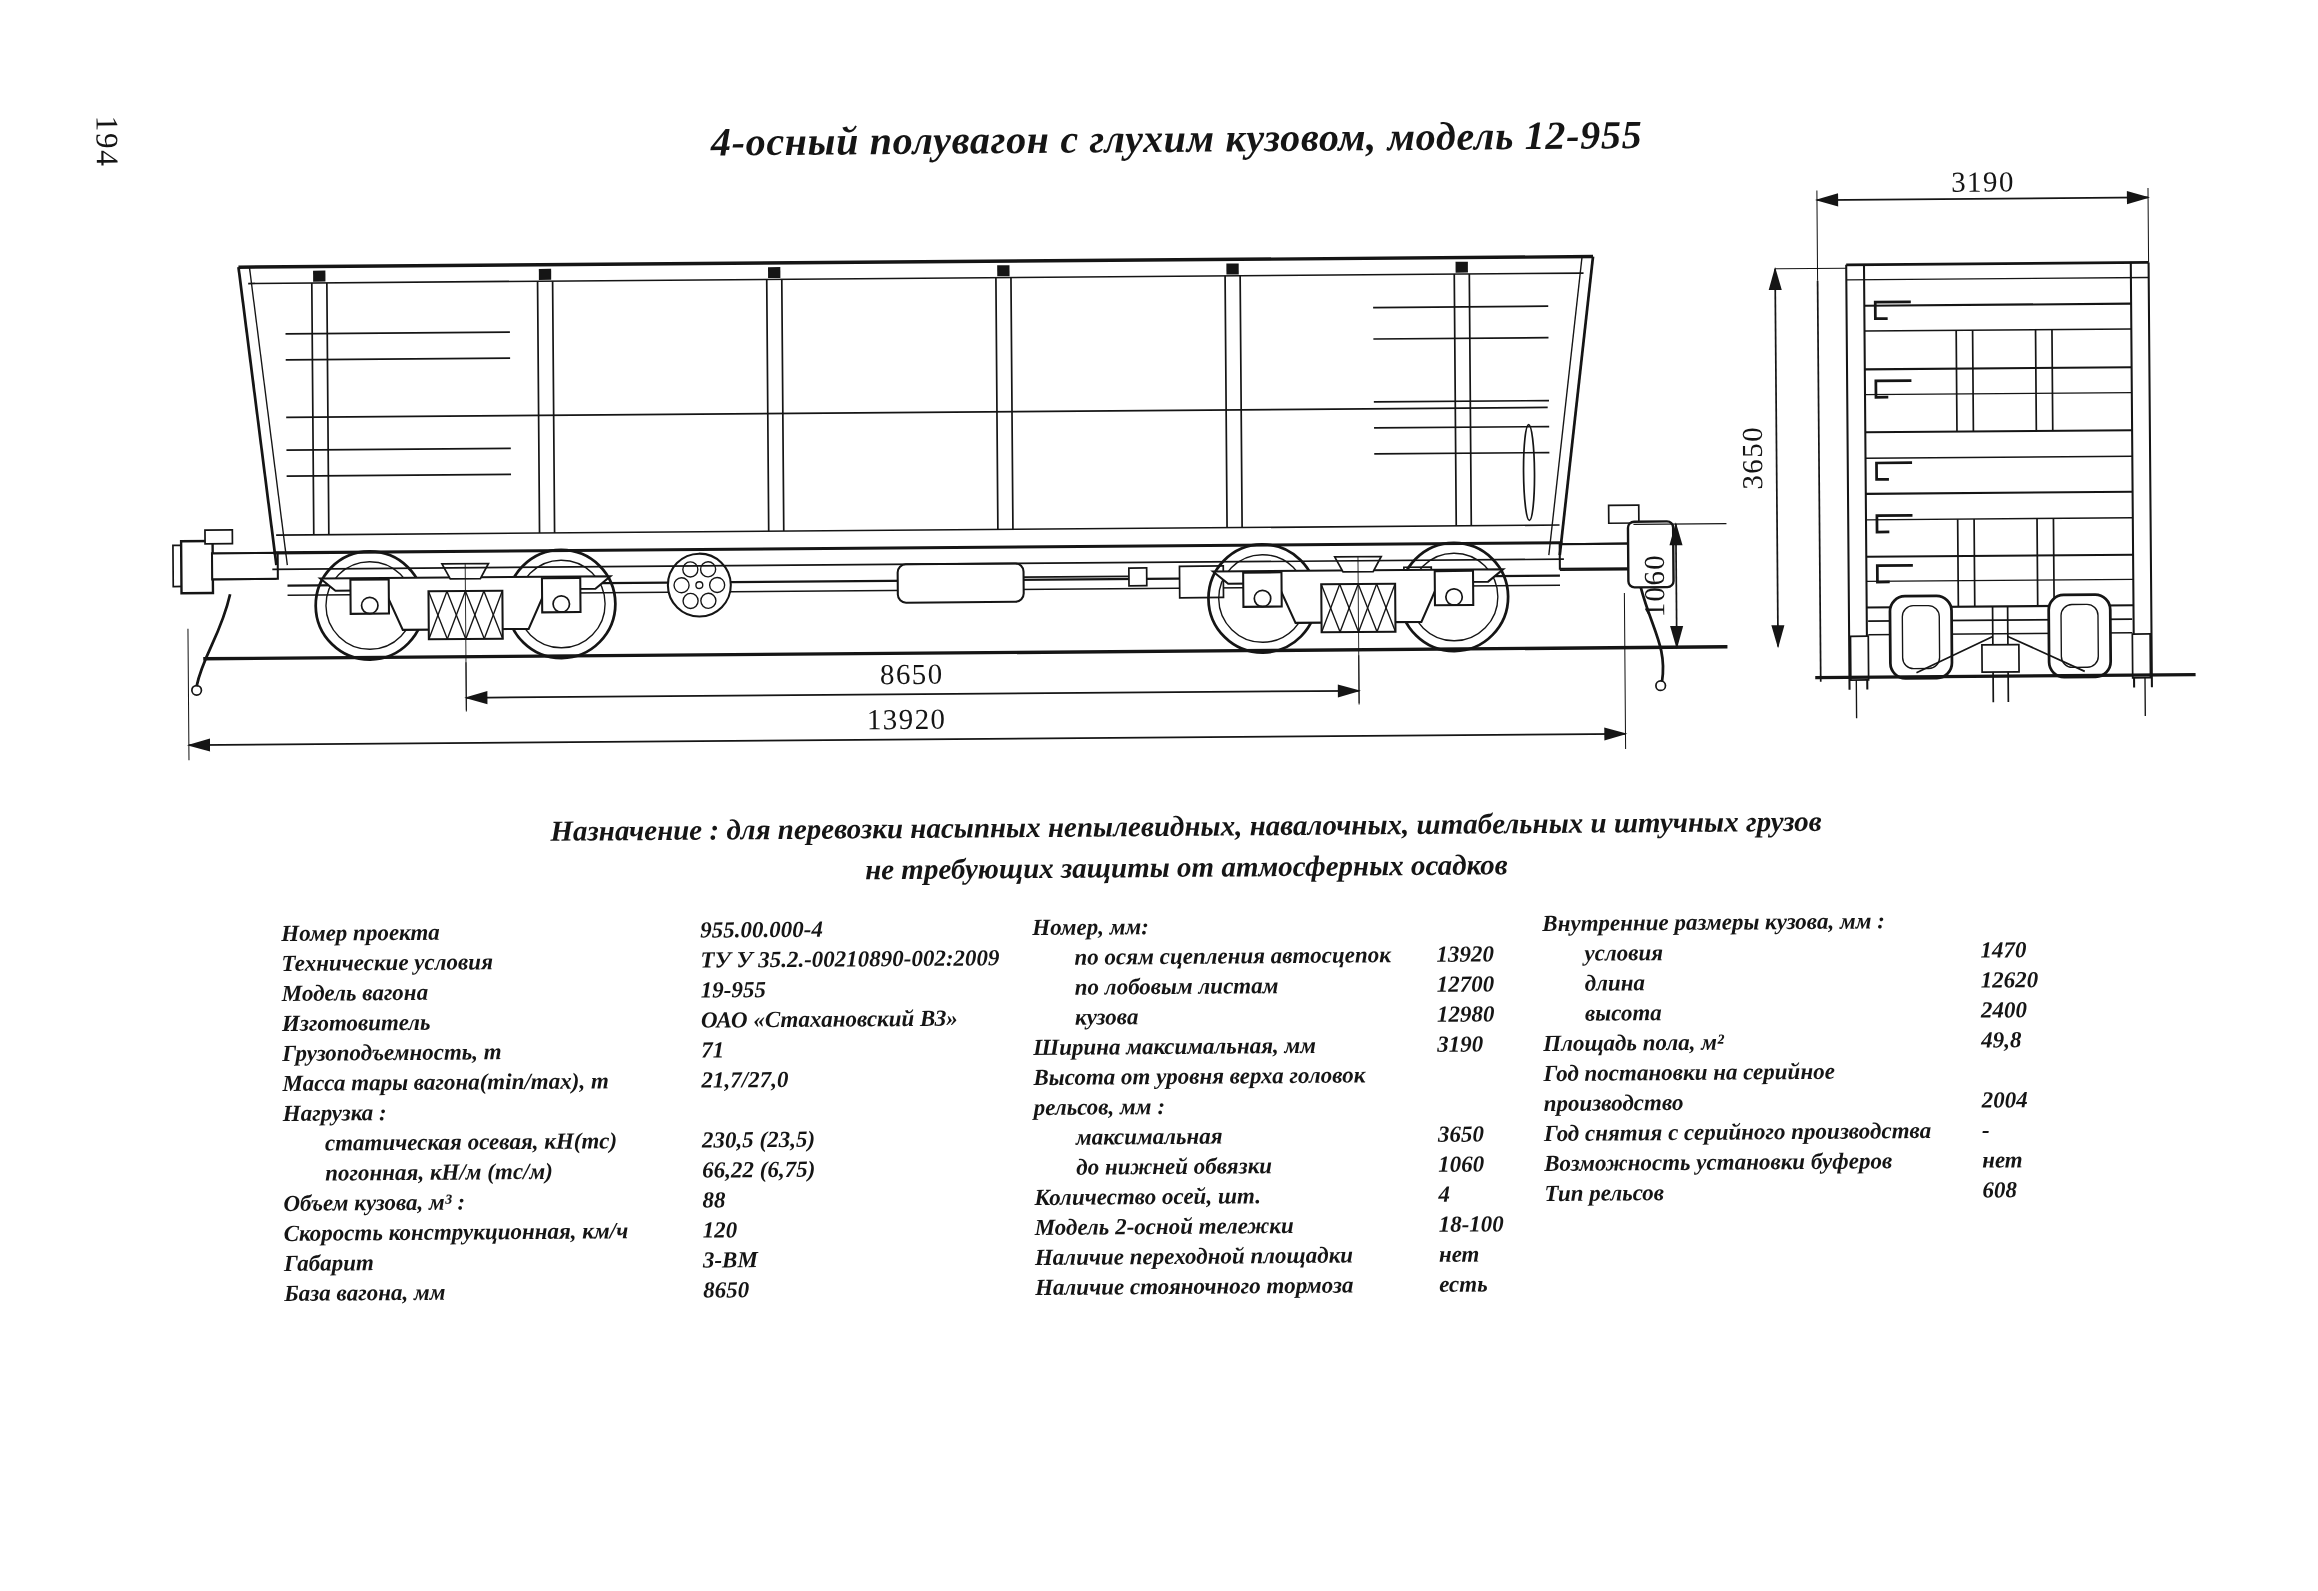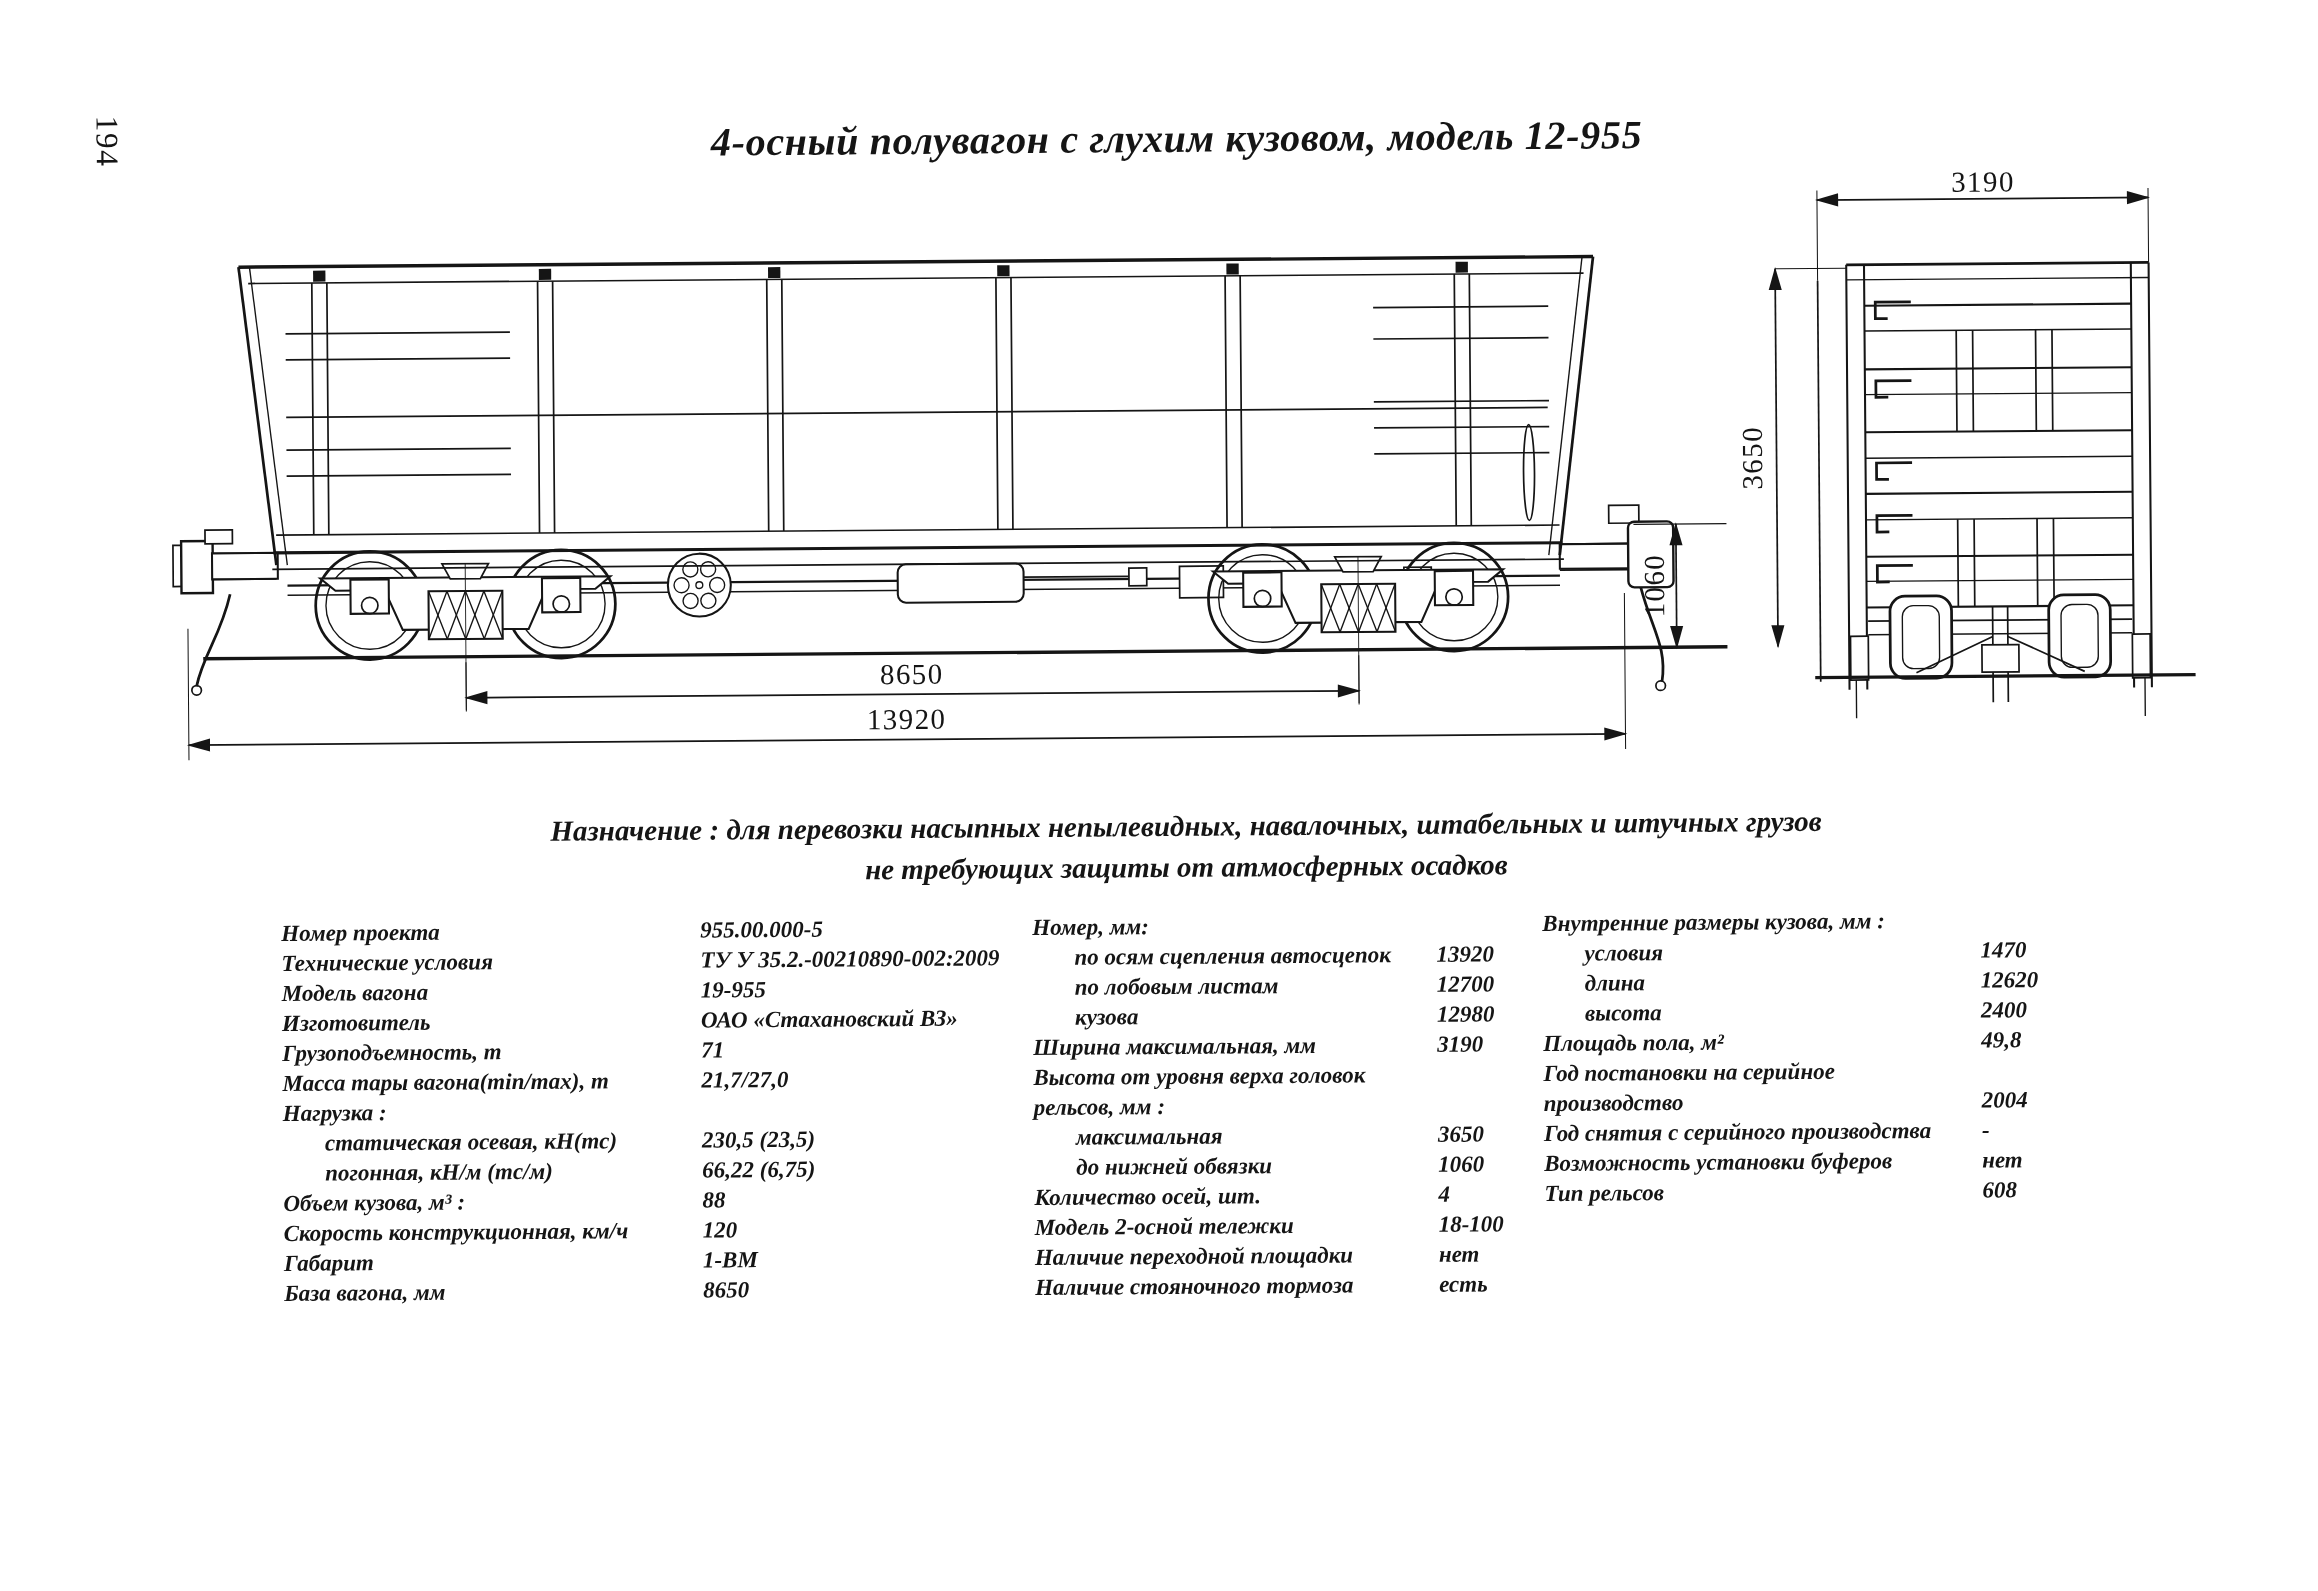--- a/index.html
+++ b/index.html
@@ -204,32 +204,32 @@
   <div class="dim vert" style="left:1597px;top:573px;width:116px;height:33px;">1060</div>
   <div class="dim vert" style="left:1696px;top:446px;width:116px;height:33px;">3650</div>
   <div class="dim" style="left:1918px;top:172px;width:137px;">3190</div>
 
   <div class="purpose">
     <div>Назначение : для перевозки насыпных непылевидных, навалочных,  штабельных и штучных грузов</div>
     <div>не требующих защиты от атмосферных осадков</div>
   </div>
 
   <div class="specs-col" style="left:279px;--val-x:419px;">
-      <div class="spec-row"><span class="lbl">Номер проекта</span><span class="val">955.00.000-5</span></div>
+      <div class="spec-row"><span class="lbl">Номер проекта</span><span class="val">955.00.000-4</span></div>
       <div class="spec-row"><span class="lbl">Технические условия</span><span class="val">ТУ У 35.2.-00210890-002:2009</span></div>
       <div class="spec-row"><span class="lbl">Модель вагона</span><span class="val">19-955</span></div>
       <div class="spec-row"><span class="lbl">Изготовитель</span><span class="val">ОАО «Стахановский ВЗ»</span></div>
       <div class="spec-row"><span class="lbl">Грузоподъемность, т</span><span class="val">71</span></div>
       <div class="spec-row"><span class="lbl">Масса тары вагона(min/max), т</span><span class="val">21,7/27,0</span></div>
       <div class="spec-row"><span class="lbl">Нагрузка :</span><span class="val"></span></div>
       <div class="spec-row"><span class="lbl ind">статическая осевая, кН(тс)</span><span class="val">230,5 (23,5)</span></div>
       <div class="spec-row"><span class="lbl ind">погонная, кН/м (тс/м)</span><span class="val">66,22 (6,75)</span></div>
       <div class="spec-row"><span class="lbl">Объем кузова, м³ :</span><span class="val">88</span></div>
       <div class="spec-row"><span class="lbl">Скорость конструкционная, км/ч</span><span class="val">120</span></div>
-      <div class="spec-row"><span class="lbl">Габарит</span><span class="val">1-ВМ</span></div>
+      <div class="spec-row"><span class="lbl">Габарит</span><span class="val">3-ВМ</span></div>
       <div class="spec-row"><span class="lbl">База вагона, мм</span><span class="val">8650</span></div>
     </div>
   <div class="specs-col" style="left:1030px;--val-x:404px;">
       <div class="spec-row"><span class="lbl">Номер, мм:</span><span class="val"></span></div>
       <div class="spec-row"><span class="lbl ind">по осям сцепления автосцепок</span><span class="val">13920</span></div>
       <div class="spec-row"><span class="lbl ind">по лобовым листам</span><span class="val">12700</span></div>
       <div class="spec-row"><span class="lbl ind">кузова</span><span class="val">12980</span></div>
       <div class="spec-row"><span class="lbl">Ширина максимальная, мм</span><span class="val">3190</span></div>
       <div class="spec-row"><span class="lbl">Высота от уровня верха головок</span><span class="val"></span></div>
       <div class="spec-row"><span class="lbl">рельсов, мм :</span><span class="val"></span></div>

